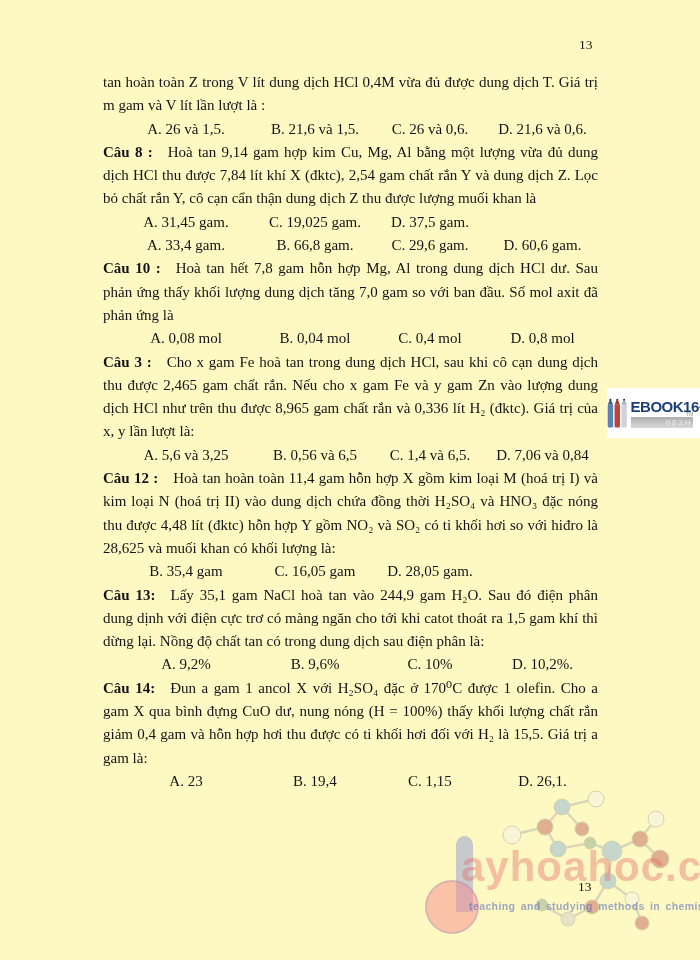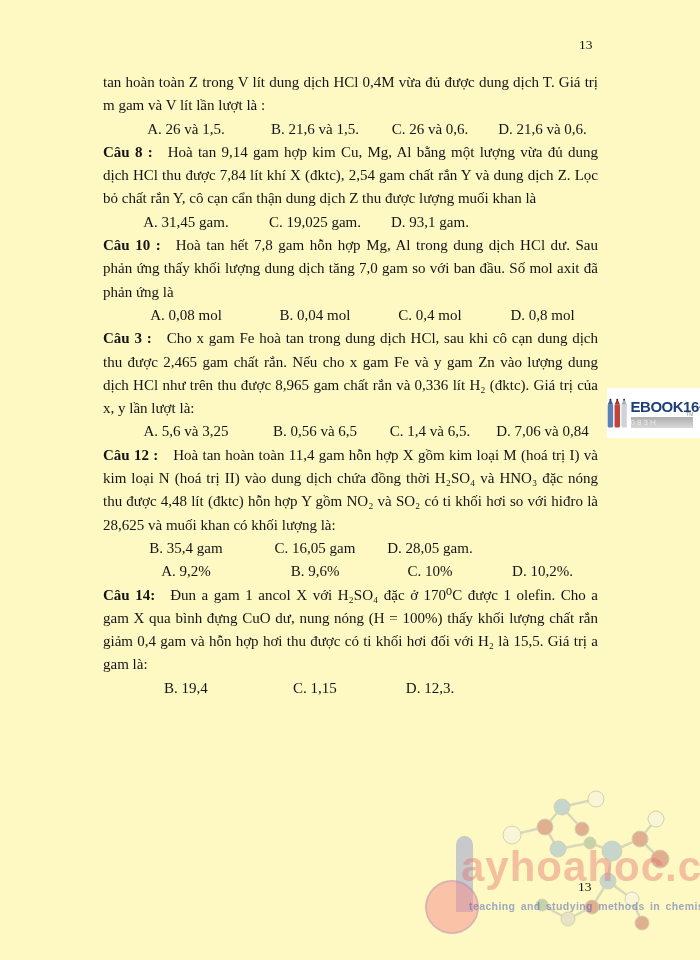--- a/index.html
+++ b/index.html
@@ -30,21 +30,21 @@
   }
   .ebook-right { display:flex; flex-direction:column; }
   .ebook-brand {
     font-family:"Liberation Sans",sans-serif; font-weight:bold;
     font-size:15px; letter-spacing:-0.5px; color:#1c3f78; line-height:16px;
   }
   .ebook-bar {
     position:relative; margin-top:2px; width:62px; height:11px;
     background:linear-gradient(#aeaeae,#d8d8d8);
     font-family:"Liberation Sans",sans-serif; font-size:8px; letter-spacing:2px;
-    color:#ececec; text-align:left; line-height:11px;
+    color:#ececec; text-align:right; line-height:11px;
   }
   .ebook-tm {
     position:absolute; right:-1px; top:-5px; font-size:5px; letter-spacing:0;
     color:#8a8a8a; line-height:5px;
   }
 
   
   .wm-flask { position:absolute; left:425px; top:836px; width:56px; height:100px; z-index:1; }
   .wm-tube {
     position:absolute; left:31px; top:0; width:17px; height:76px;
@@ -82,23 +82,29 @@
       <span>A. 26 và 1,5.</span>
       <span>B. 21,6 và 1,5.</span>
       <span>C. 26 và 0,6.</span>
       <span>D. 21,6 và 0,6.</span>
     </div>
 
     <p class="q-para"><b class="q-label">Câu 8 :</b><span>Hoà tan 9,14 gam hợp kim Cu, Mg, Al bằng một lượng vừa đủ dung dịch HCl thu được 7,84 lít khí X (đktc), 2,54 gam chất rắn Y và dung dịch Z. Lọc bỏ chất rắn Y, cô cạn cẩn thận dung dịch Z thu được lượng muối khan là</span></p>
     <div class="opts">
       <span>A. 31,45 gam.</span>
       <span>C. 19,025 gam.</span>
-      <span>D. 93,1 gam.</span>
-    </div>
-
+      <span>D. 37,5 gam.</span>
+    </div>
+
+    <div class="opts">
+      <span>A. 33,4 gam.</span>
+      <span>B. 66,8 gam.</span>
+      <span>C. 29,6 gam.</span>
+      <span>D. 60,6 gam.</span>
+    </div>
 
     <p class="q-para"><b class="q-label">Câu 10 :</b><span>Hoà tan hết 7,8 gam hỗn hợp Mg, Al trong dung dịch HCl dư. Sau phản ứng thấy khối lượng dung dịch tăng 7,0 gam so với ban đầu. Số mol axit đã phản ứng là</span></p>
     <div class="opts">
       <span>A. 0,08 mol</span>
       <span>B. 0,04 mol</span>
       <span>C. 0,4 mol</span>
       <span>D. 0,8 mol</span>
     </div>
 
     <p class="q-para"><b class="q-label">Câu 3 :</b><span>Cho x gam Fe hoà tan trong dung dịch HCl, sau khi cô cạn dung dịch thu được 2,465 gam chất rắn. Nếu cho x gam Fe và y gam Zn vào lượng dung dịch HCl như trên thu được 8,965 gam chất rắn và 0,336 lít H₂ (đktc). Giá trị của x, y lần lượt là:</span></p>
@@ -109,32 +115,34 @@
       <span>D. 7,06 và 0,84</span>
     </div>
 
     <p class="q-para"><b class="q-label">Câu 12 :</b><span>Hoà tan hoàn toàn 11,4 gam hỗn hợp X gồm kim loại M (hoá trị I) và kim loại N (hoá trị II) vào dung dịch chứa đồng thời H₂SO₄ và HNO₃ đặc nóng thu được 4,48 lít (đktc) hỗn hợp Y gồm NO₂ và SO₂ có ti khối hơi so với hiđro là 28,625 và muối khan có khối lượng là:</span></p>
     <div class="opts">
       <span>B. 35,4 gam</span>
       <span>C. 16,05 gam</span>
       <span>D. 28,05 gam.</span>
     </div>
 
+    <p class="q-para"><b class="q-label">Câu 13:</b><span>Lấy 35,1 gam NaCl hoà tan vào 244,9 gam H₂O. Sau đó điện phân dung dịnh với điện cực trơ có màng ngăn cho tới khi catot thoát ra 1,5 gam khí thì dừng lại. Nồng độ chất tan có trong dung dịch sau điện phân là:</span></p>
     <div class="opts">
       <span>A. 9,2%</span>
       <span>B. 9,6%</span>
       <span>C. 10%</span>
       <span>D. 10,2%.</span>
     </div>
 
     <p class="q-para"><b class="q-label">Câu 14:</b><span>Đun a gam 1 ancol X với H₂SO₄ đặc ở 170⁰C được 1 olefin. Cho a gam X qua bình đựng CuO dư, nung nóng (H = 100%) thấy khối lượng chất rắn giảm 0,4 gam và hỗn hợp hơi thu được có ti khối hơi đối với H₂ là 15,5. Giá trị a gam là:</span></p>
     <div class="opts">
+      <span>A. 23</span>
       <span>B. 19,4</span>
       <span>C. 1,15</span>
-      <span>D. 12,3.</span>
+      <span>D. 26,1.</span>
     </div>
 
   </div>
 
   <div class="ebook-logo">
     <svg width="30" height="46" viewBox="0 0 30 46">
       <polygon points="1,11 5,2 9,11" fill="#3f5f8e"></polygon>
       <circle cx="5" cy="3.5" r="1.4" fill="#2a2a2a"></circle>
       <rect x="1" y="11" width="8" height="33" rx="1.5" fill="#5c82b5"></rect>
       <polygon points="11,11 15,2 19,11" fill="#a33830"></polygon>

